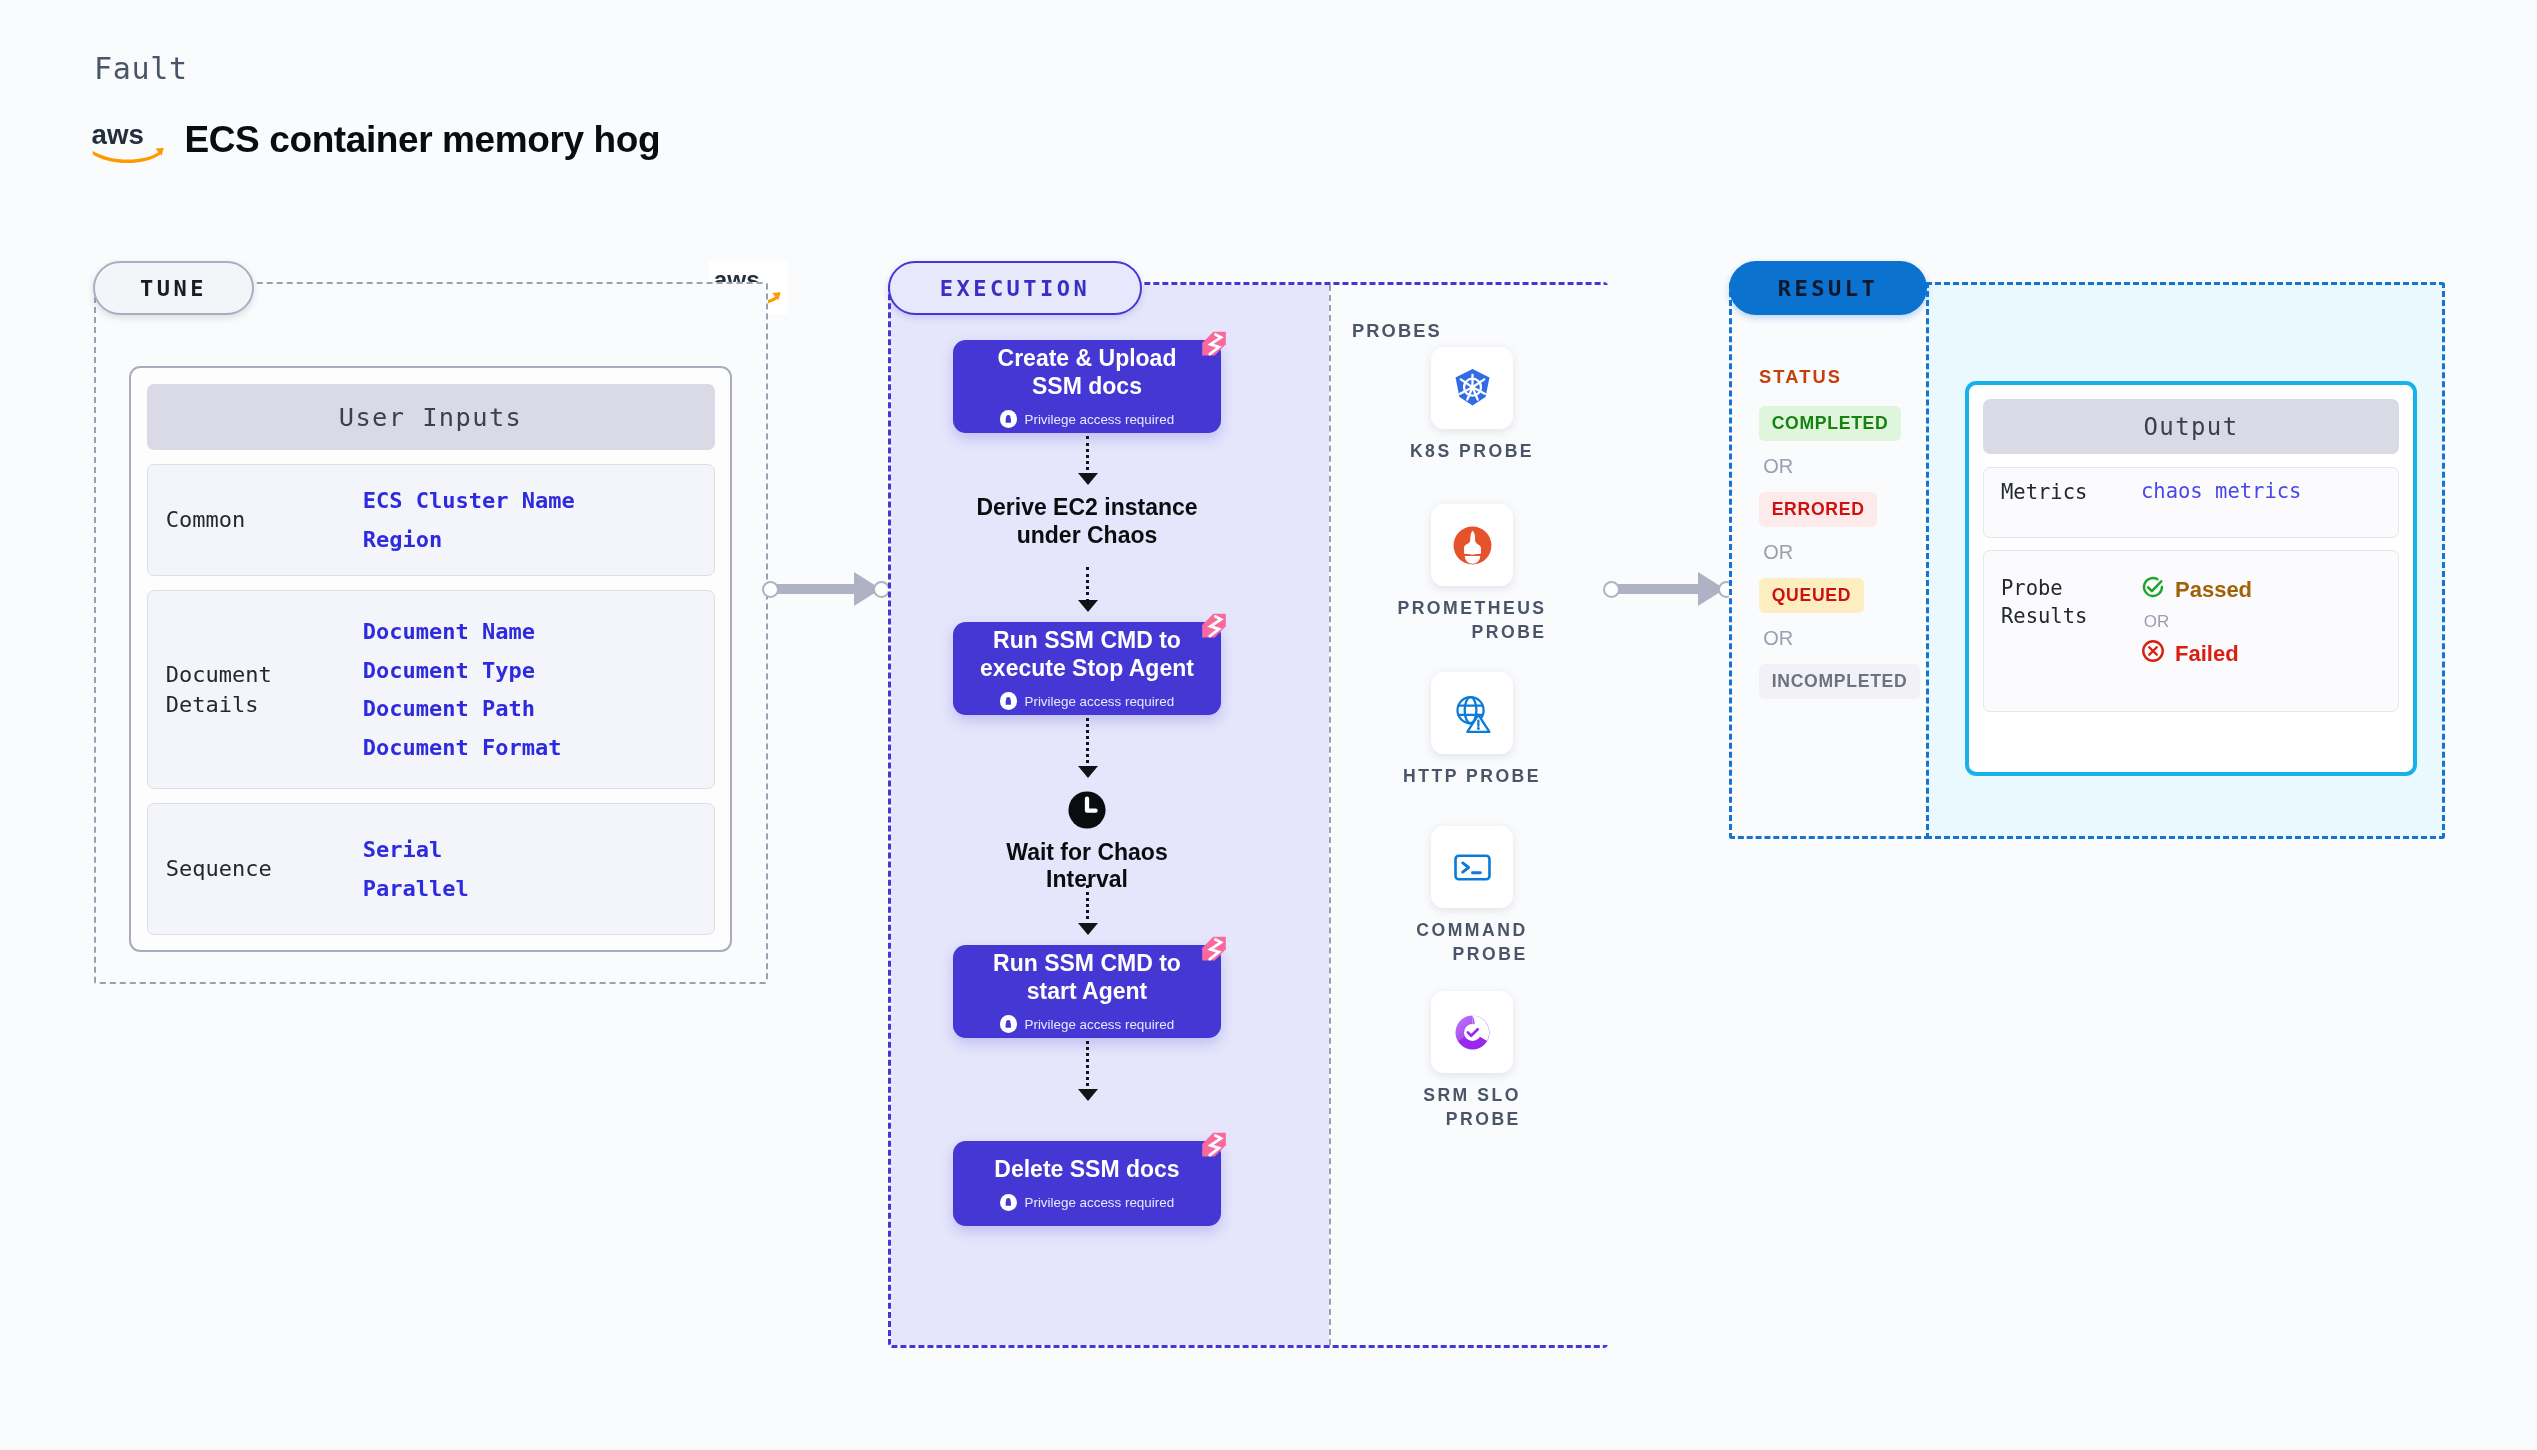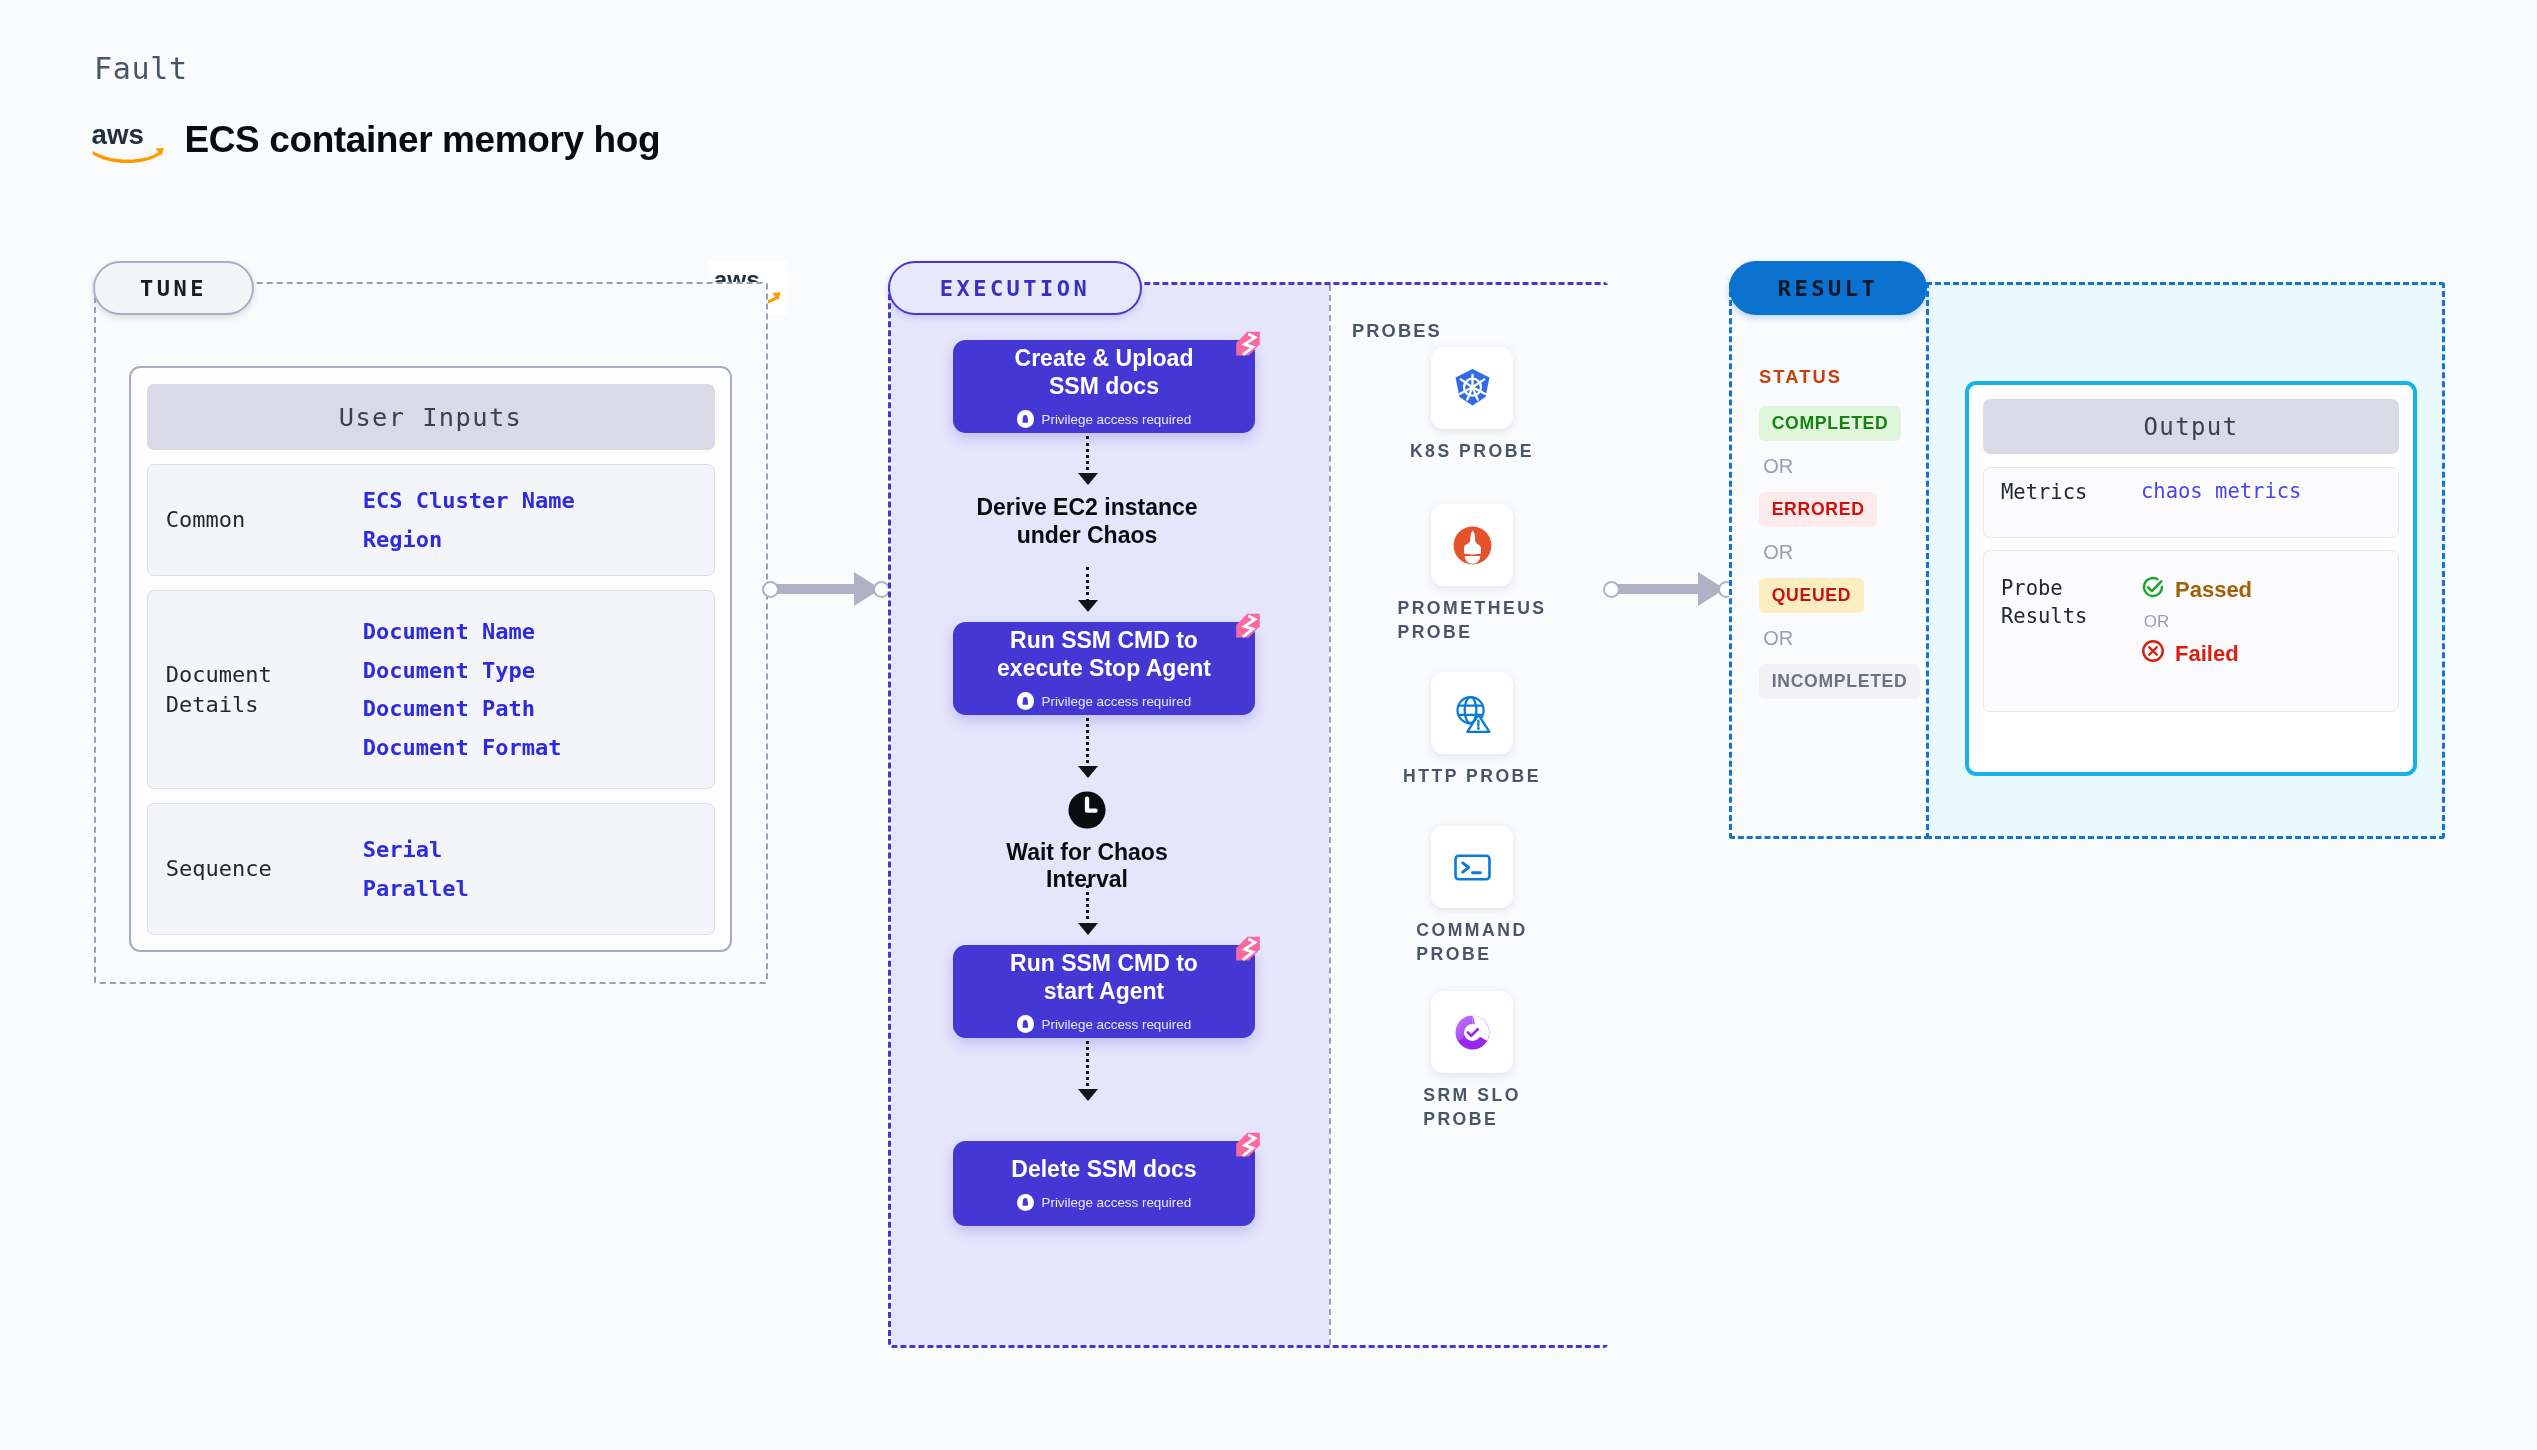--- a/index.html
+++ b/index.html
@@ -101,27 +101,27 @@
     position: absolute; left: 0; width: 282px; display: flex;
     flex-direction: column; align-items: center; gap: 11.3px;
   }
   .probe-tile {
     width: 82px; height: 82px; background: #fff; border-radius: 12.7px;
     box-shadow: 0 2.1px 8.5px rgba(70,80,110,.13);
     display: flex; align-items: center; justify-content: center;
   }
   .probe-name {
     font-size: 17.6px; font-weight: bold; color: #4a5568;
-    letter-spacing: 2.5px; text-align: left; line-height: 1.35; white-space: pre-line;
+    letter-spacing: 2.5px; text-align: right; line-height: 1.35; white-space: pre-line;
   }
 
   
   .flow { position: absolute; left: 0; top: 0; width: 438px; height: 100%; }
   .node {
-    position: absolute; left: 62px; width: 302px;
+    position: absolute; left: 62px; width: 268px;
     background: #4437d4; border-radius: 12.7px; color: #fff;
     display: flex; flex-direction: column; align-items: center; justify-content: center;
     box-shadow: 0 5.6px 12.7px rgba(68,55,212,.22); padding: 12.7px 10px;
   }
   .node-title { font-size: 23px; font-weight: bold; line-height: 1.2; text-align: center; }
   .node-sub {
     margin-top: 10px; display: flex; align-items: center; gap: 7px;
     font-size: 13.4px; color: #e9e8fd;
   }
   .lock-badge {

